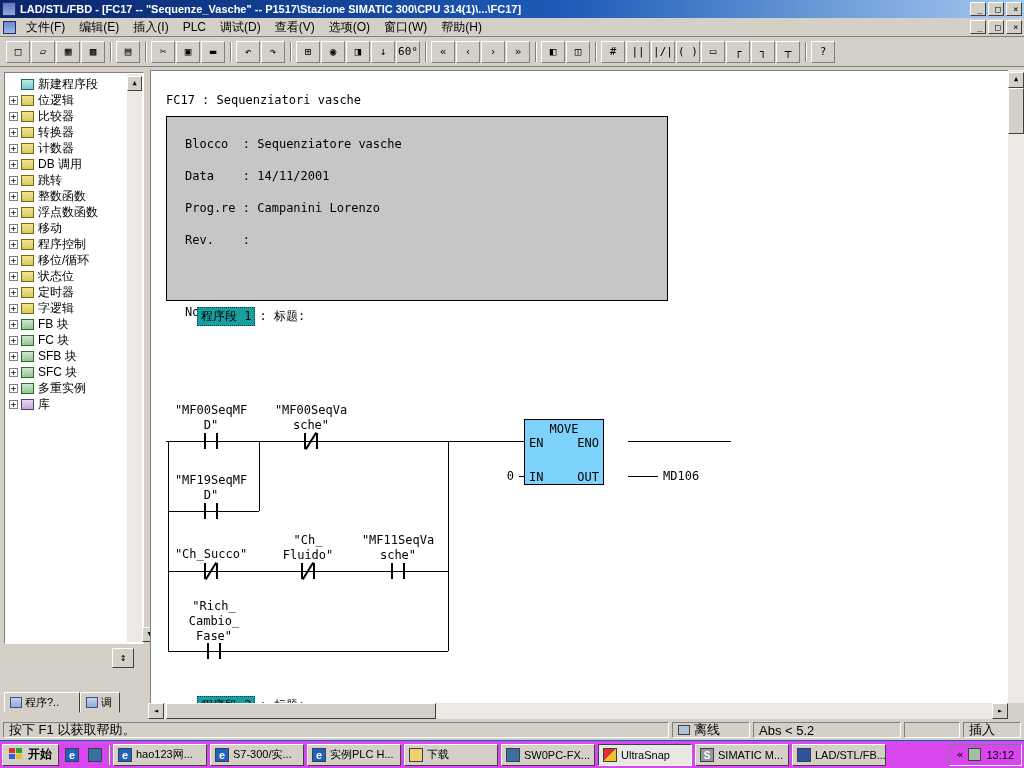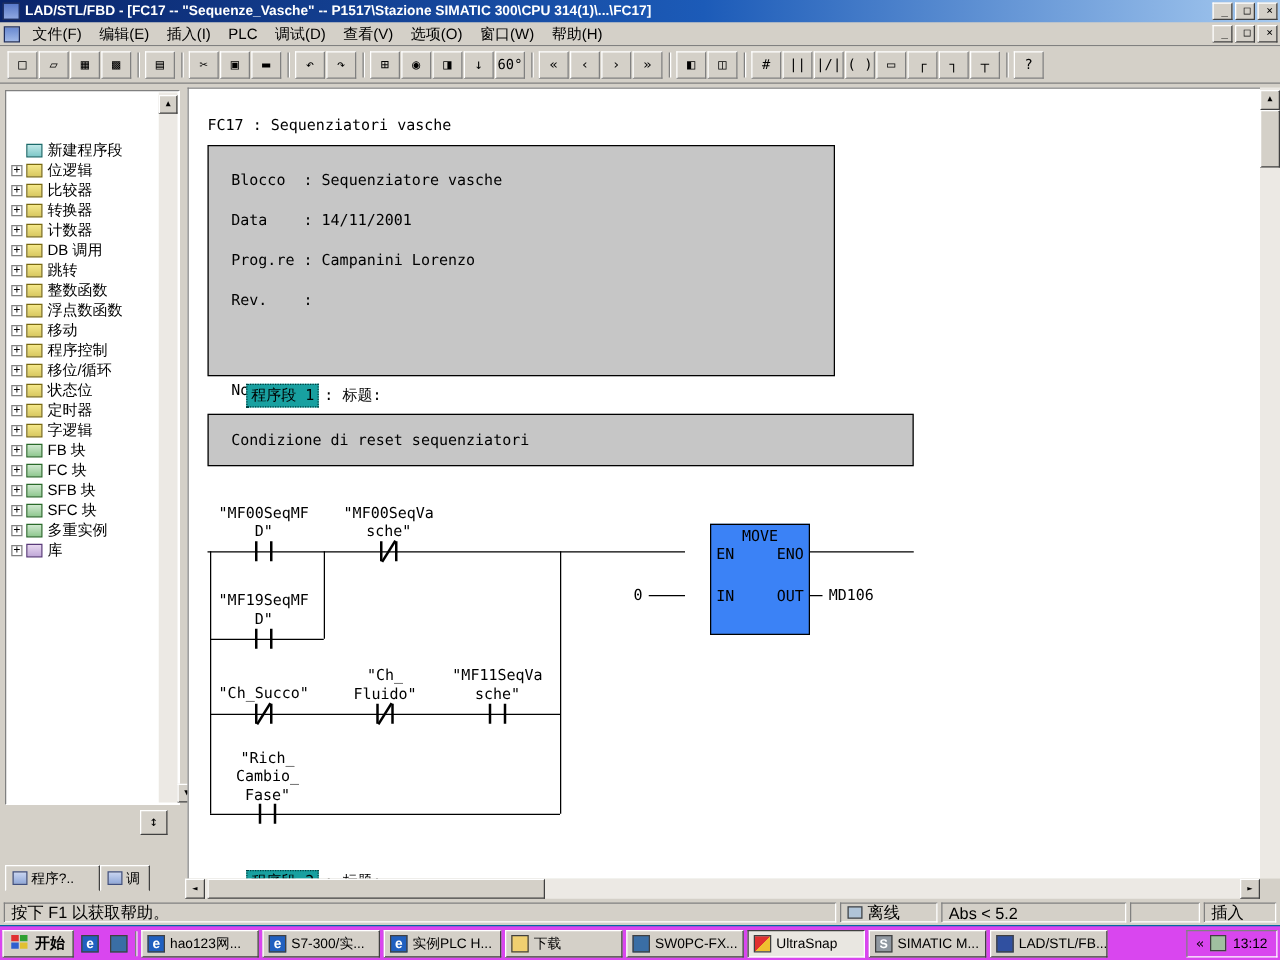--- a/index.html
+++ b/index.html
@@ -40,21 +40,21 @@
     border:1px solid; border-color:#ffffff #808080 #808080 #ffffff; background:#d4d0c8;
     font-family:"DejaVu Sans Mono",monospace; font-size:11px; line-height:20px; text-align:center;
     overflow:hidden; white-space:nowrap; }
   .tsep { width:0; height:20px; margin:0 4px; border-left:1px solid #808080;
     border-right:1px solid #ffffff; flex:none; }
 
   
   .sidebar { position:absolute; left:2px; top:70px; width:146px; height:650px; }
   .treebox { position:absolute; left:2px; top:2px; width:140px; height:572px;
     background:#ffffff; border:1px solid; border-color:#808080 #ffffff #ffffff #808080; }
-  .tree { position:absolute; left:2px; top:3px; right:17px; bottom:2px; overflow:hidden;margin-top:36px; }
+  .tree { position:absolute; left:2px; top:3px; right:17px; bottom:2px; overflow:hidden; }
   .titem { height:16px; display:flex; align-items:center; white-space:nowrap; font-size:12px; }
   .texp { width:9px; height:9px; flex:none; margin:0 3px 0 2px; border:1px solid #808080;
     background:#fff; font-family:"DejaVu Sans Mono",monospace; font-size:9px; line-height:7px; text-align:center; }
   .texp-spacer { width:9px; margin:0 3px 0 2px; flex:none; }
   .ticon { width:13px; height:11px; flex:none; margin-right:4px;
     border:1px solid #7a6a10; background:linear-gradient(#f4e88a,#d8c860); }
   .ticon.net   { background:linear-gradient(#bfe8e8,#7ec8c8); border-color:#1a6a6a; }
   .ticon.block { background:linear-gradient(#cfe8cf,#90c890); border-color:#2a6a2a; }
   .ticon.lib   { background:linear-gradient(#e8d8f0,#c0a8d8); border-color:#5a3a7a; }
   .treesb { position:absolute; top:1px; right:1px; bottom:1px; width:15px; background:#ece9e4; }
@@ -84,22 +84,22 @@
   .nettitle { margin-left:4px; white-space:pre; }
   .hl { position:absolute; height:1px; background:#000; }
   .vl { position:absolute; width:1px; background:#000; }
   .clabel { position:absolute; text-align:center; line-height:15px; white-space:pre-line; }
   .csym { position:absolute; width:14px; height:16px; }
   .csym .b  { position:absolute; top:0; width:2px; height:16px; background:#000; }
   .csym .bl { left:0; } .csym .br { right:0; }
   .csym .sl { position:absolute; left:6px; top:-2px; width:2px; height:20px; background:#000;
     transform:rotate(32deg); display:none; }
   .csym.nc .sl { display:block; }
-  .movebox { position:absolute; left:417px; top:348px; width:80px; height:89px;
-    border:1px solid #000; background:#3b82f6; }
+  .movebox { position:absolute; left:373px; top:348px; width:80px; height:66px;
+    border:1px solid #000; background:#7dd3fc; }
   .mtitle { position:absolute; left:0; right:0; top:2px; text-align:center; }
   .men  { position:absolute; left:4px; top:16px; }
   .meno { position:absolute; right:4px; top:16px; }
   .min  { position:absolute; left:4px; top:50px; }
   .mout { position:absolute; right:4px; top:50px; }
   .ioval { position:absolute; white-space:pre; }
 
   
   .vsb { position:absolute; left:1008px; top:70px; width:16px; height:633px; background:#ece9e4; }
   .vsb .sbtn { width:16px; height:16px; }
@@ -354,23 +354,20 @@
     <div class="gline" style="top:84px;">Prog.re : Campanini Lorenzo</div>
     <div class="gline" style="top:116px;">Rev.    :</div>
     <div class="gline" style="top:148px;margin-top:40px;">Note    :</div>
   </div>
 
   <div class="netrow" style="left:15px;top:236px;">
     <span class="netlabel">程序段 1</span>
     <span class="nettitle">: 标题:</span>
   </div>
 
-  <div class="gbox" style="left:15px;top:260px;width:565px;height:42px;">
-    <div class="gline" style="top:13px;">Condizione di reset sequenziatori</div>
-  </div>
 
   <div class="hl" style="left:15px;top:370px;width:382px;"></div>
   <div class="hl" style="left:477px;top:370px;width:103px;"></div>
   <div class="hl" style="left:17px;top:440px;width:91px;"></div>
   <div class="hl" style="left:17px;top:500px;width:280px;"></div>
   <div class="hl" style="left:17px;top:580px;width:280px;"></div>
   <div class="vl" style="left:17px;top:370px;height:210px;"></div>
   <div class="vl" style="left:108px;top:370px;height:70px;"></div>
   <div class="vl" style="left:297px;top:370px;height:210px;"></div>
   <div class="hl" style="left:368px;top:405px;width:29px;"></div>

